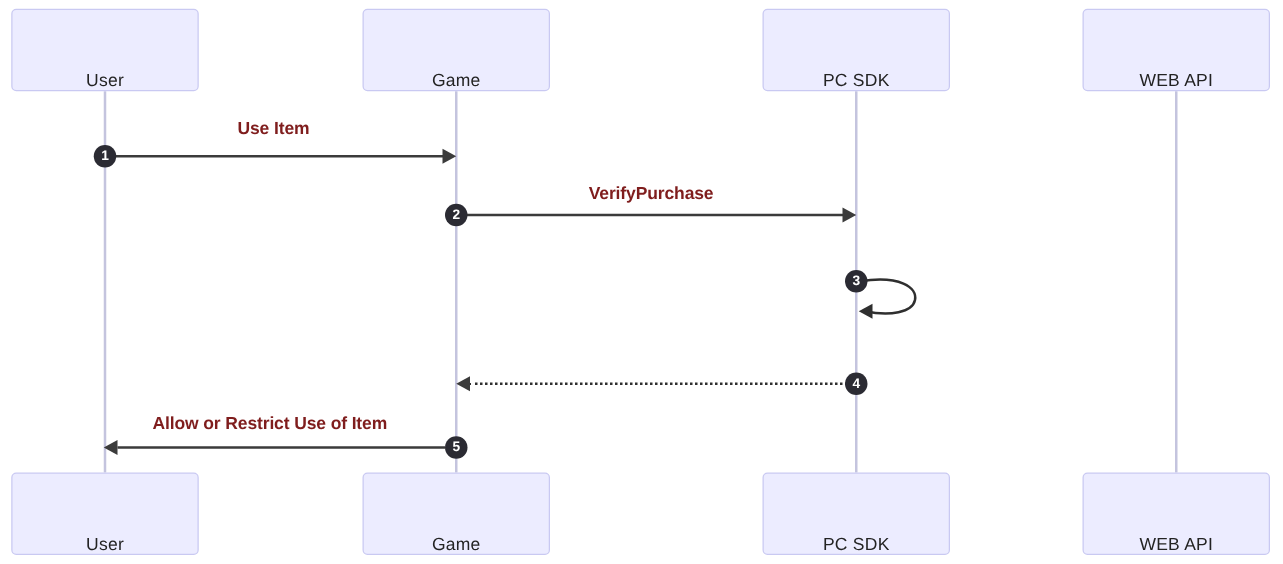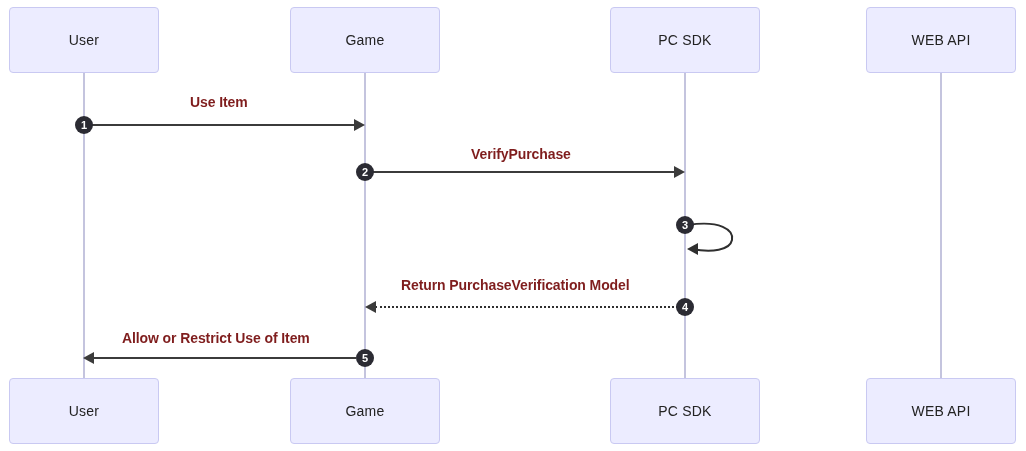--- a/index.html
+++ b/index.html
@@ -21,21 +21,21 @@
   
   .actor-box {
     position: absolute;
     width: 150px;
     height: 66px;
     box-sizing: border-box;
     background: #ECECFF;
     border: 1px solid #C9C9F2;
     border-radius: 4px;
     display: flex;
-    align-items: center;
+    align-items: flex-end;
     justify-content: center;
   }
   .actor-label {
     font-family: "Liberation Sans", sans-serif;
     font-size: 14px;
     font-weight: 400;
     color: #232323;
     letter-spacing: 0.2px;
     white-space: nowrap;
     user-select: none;
@@ -137,21 +137,20 @@
   <div class="msg" style="left:365px; top:171px; width:310px;"></div>
   <div class="arrowhead right" style="left:674px; top:166px;"></div>
   <div class="seq-badge" style="left:356px; top:163px;">2</div>
 
   <svg class="self-loop" style="left:686px; top:216px;" width="60" height="44" viewBox="0 0 60 44">
     <path d="M 2 9 C 34 4, 48 14, 46 24 C 44 34, 26 37, 6 33" fill="none" stroke="#2F2F2F" stroke-width="2"></path>
     <polygon points="12,27 12,39 1,33" fill="#2F2F2F"></polygon>
   </svg>
   <div class="seq-badge" style="left:676px; top:216px;">3</div>
 
-  <div class="msg-label" style="left:401px; top:277px;">Return PurchaseVerification Model</div>
   <div class="msg dotted" style="left:375px; top:306px; width:303px;"></div>
   <div class="arrowhead left" style="left:365px; top:301px;"></div>
   <div class="seq-badge" style="left:676px; top:298px;">4</div>
 
   <div class="msg-label" style="left:122px; top:330px;">Allow or Restrict Use of Item</div>
   <div class="msg" style="left:94px; top:357px; width:262px;"></div>
   <div class="arrowhead left" style="left:83px; top:352px;"></div>
   <div class="seq-badge" style="left:356px; top:349px;">5</div>
 
   <div class="actor-box" style="left:9px; top:378px;">

